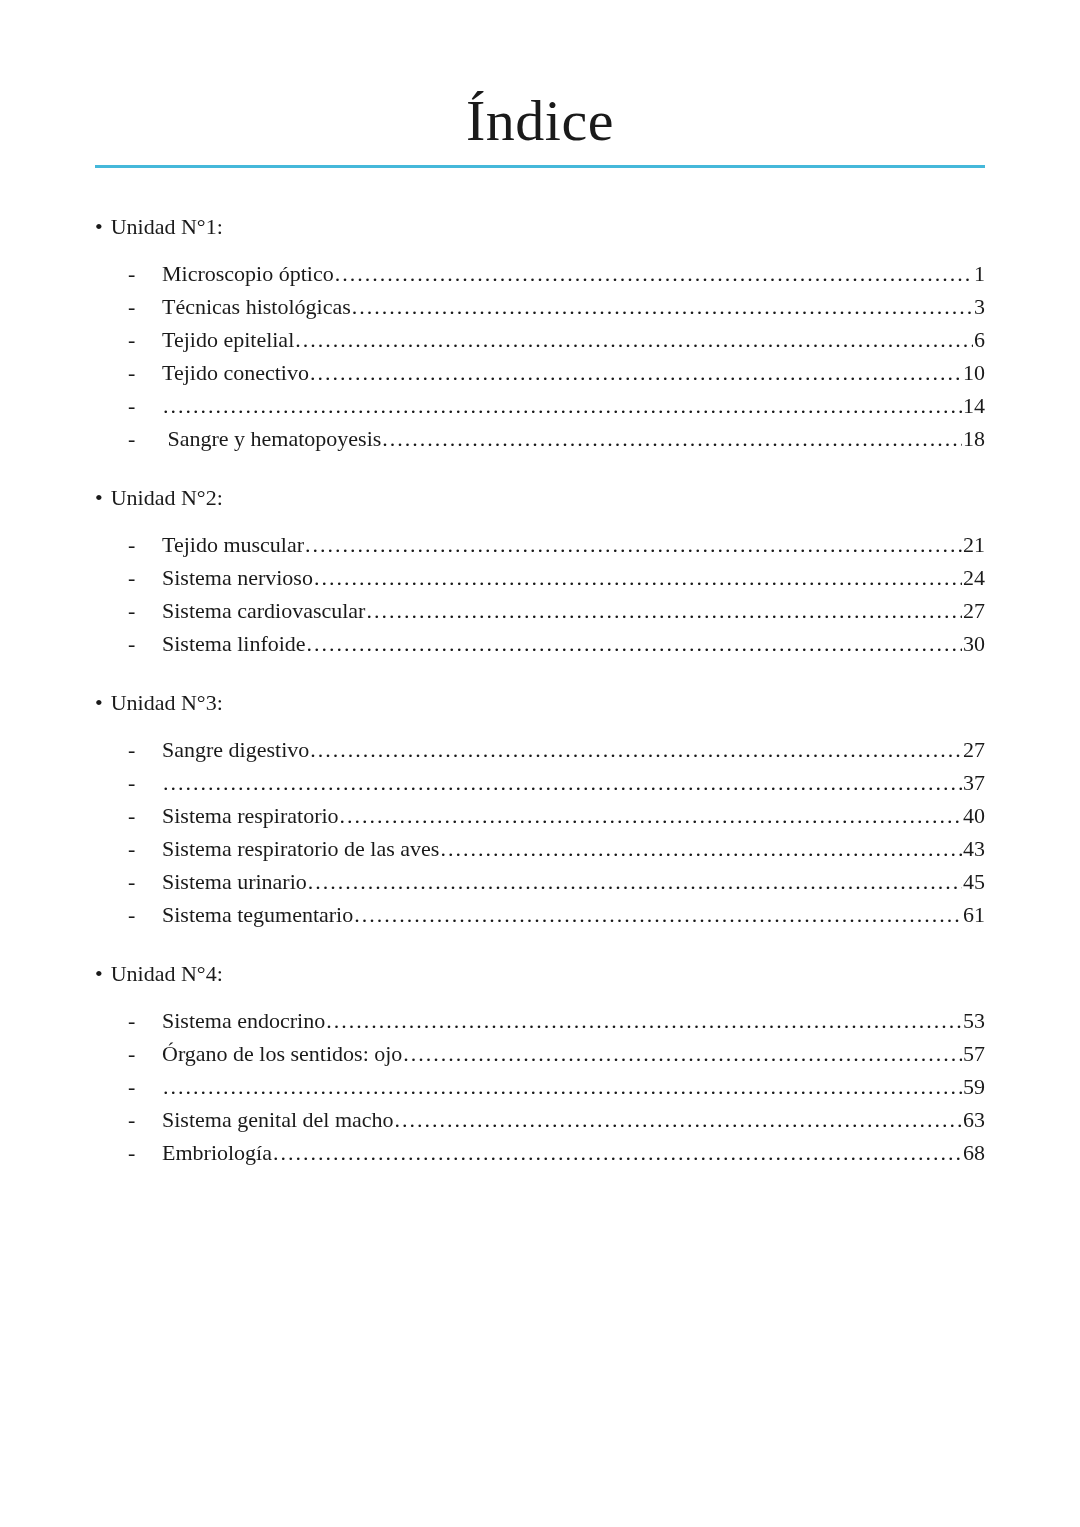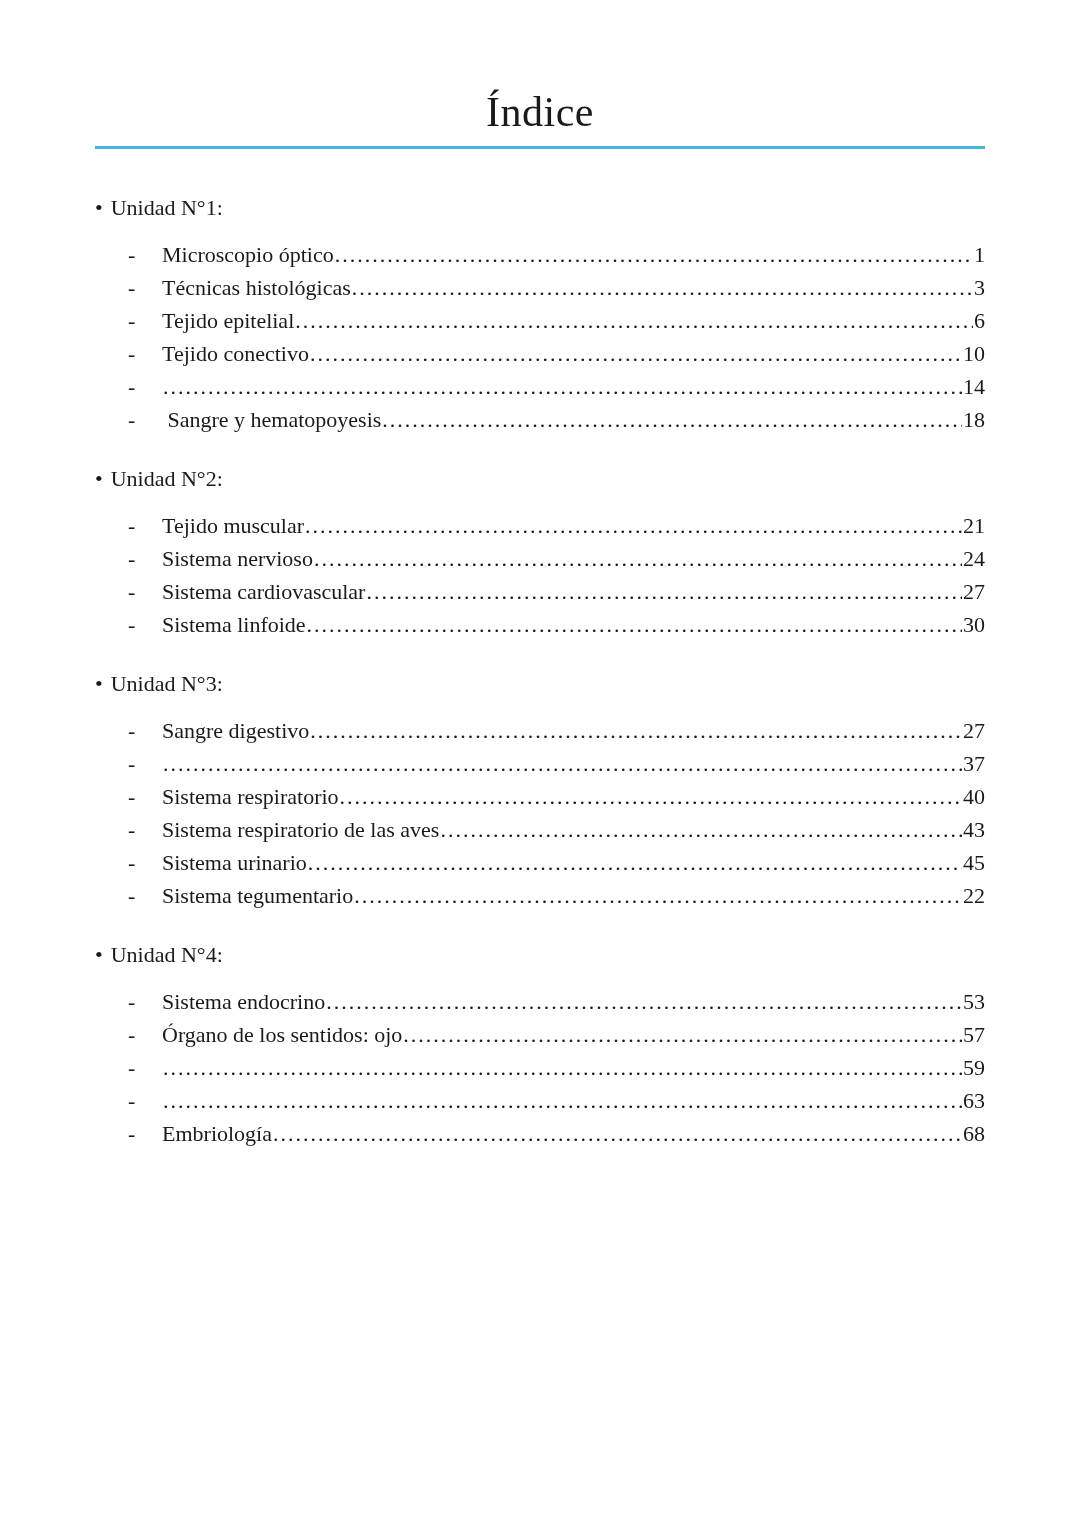--- a/index.html
+++ b/index.html
@@ -7,21 +7,21 @@
   body { display: flex; justify-content: center; }
   .page {
     width: 1080px;
     min-height: 1527px;
     background: #ffffff;
     font-family: "Liberation Serif", "DejaVu Serif", serif;
     color: #1a1a1a;
     padding: 88px 95px 60px 95px;
   }
   .doc-title {
-    font-size: 42px;
+    font-size: 58px;
     line-height: 1.15;
     text-align: center;
     font-weight: 400;
     letter-spacing: 0.5px;
   }
   .title-rule {
     margin-top: 10px;
     height: 0;
     border-bottom: 3px solid #45b8da;
   }
@@ -191,21 +191,21 @@
     <span class="entry-dash">-</span>
     <span class="entry-label">Sistema urinario</span>
     <span class="dot-leader"></span>
     <span class="entry-page">45</span>
   </div>
 
   <div class="toc-entry">
     <span class="entry-dash">-</span>
     <span class="entry-label">Sistema tegumentario</span>
     <span class="dot-leader"></span>
-    <span class="entry-page">22</span>
+    <span class="entry-page">61</span>
   </div>
 </div>
   </section>
 
   <section class="toc-section">
     <div class="section-heading">
       <span class="section-bullet">•</span>
       <span class="section-heading-text">Unidad N°4:</span>
     </div>
     <div class="section-items">
@@ -224,20 +224,21 @@
   </div>
 
   <div class="toc-entry">
     <span class="entry-dash">-</span>
     <span class="dot-leader"></span>
     <span class="entry-page">59</span>
   </div>
 
   <div class="toc-entry">
     <span class="entry-dash">-</span>
+    <span class="entry-label">Sistema genital del macho</span>
     <span class="dot-leader"></span>
     <span class="entry-page">63</span>
   </div>
 
   <div class="toc-entry">
     <span class="entry-dash">-</span>
     <span class="entry-label">Embriología</span>
     <span class="dot-leader"></span>
     <span class="entry-page">68</span>
   </div>

